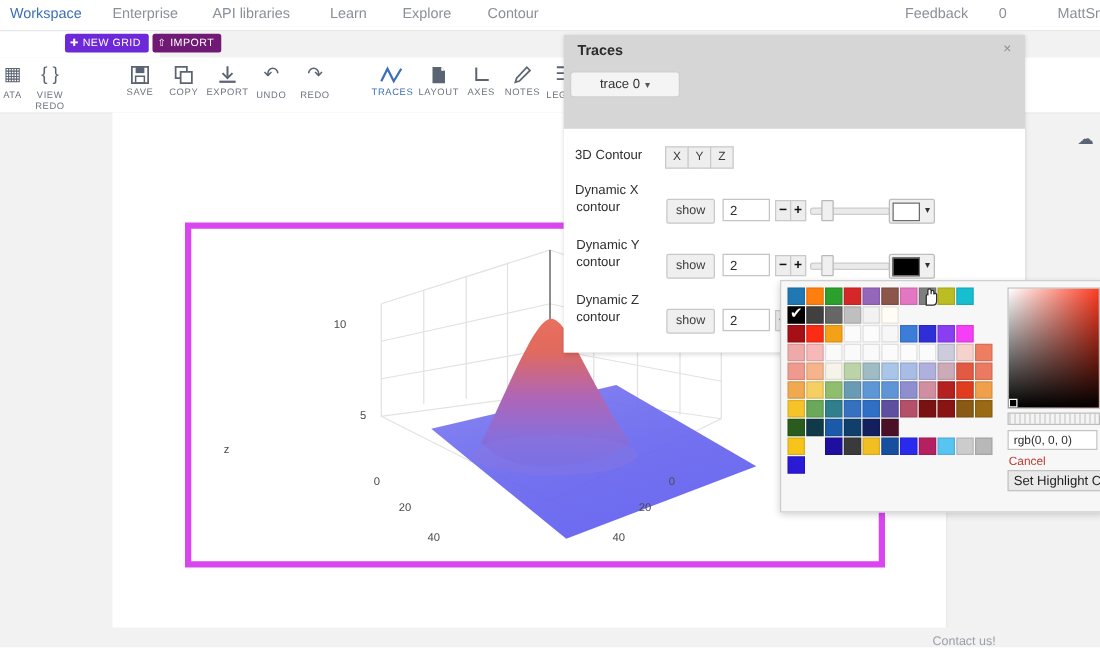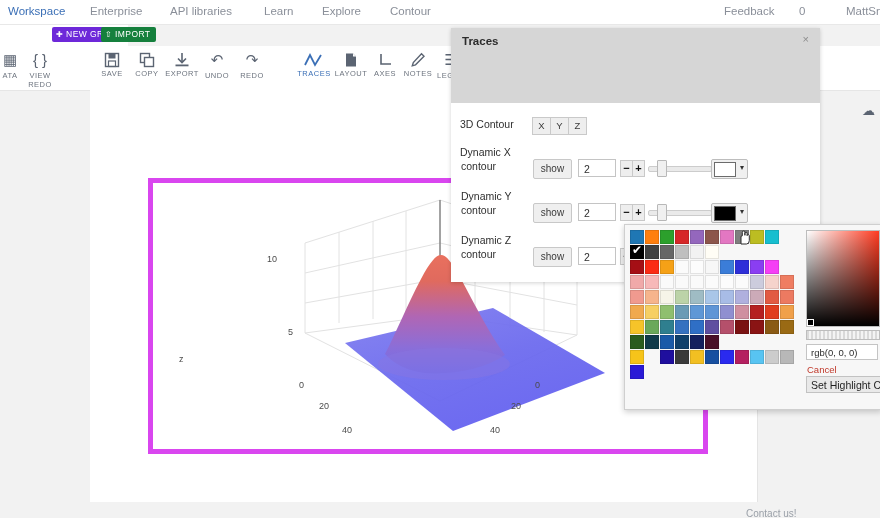--- a/index.html
+++ b/index.html
@@ -45,21 +45,21 @@
   }
   .btn-pill {
     position: absolute; top: 3px;
     height: 15px; line-height: 15px;
     font-size: 8.5px; letter-spacing: .4px;
     color: #ffffff; border-radius: 2px;
     padding: 0 6px 0 4px;
     white-space: nowrap;
   }
   .btn-newgrid { left: 44px; background: #6d28d9; margin-left: 8px; }
-  .btn-import  { left: 101px; background: #15803d; text-align: center; }
+  .btn-import  { left: 122px; background: #701a75; text-align: center; }
   .btn-pill .gi { font-size: 8px; margin-right: 3px; }
 
   
   .toolstrip {
     position: absolute; left: 0; top: 46px;
     width: 880px; height: 44px;
     background: #ffffff;
     border-bottom: 1px solid #e6e6e6;
   }
   .tool {
@@ -517,20 +517,23 @@
     </div>
   </div>
 
   <span class="contact">Contact us!</span>
 
   <div class="panel">
     <span class="panel-title">Traces</span>
     <span class="panel-close">×</span>
   </div>
 
+  <div class="trace-select">
+    <span>trace 0</span><span class="caret">▾</span>
+  </div>
 
 
   <div class="panel-body"></div>
 
   <span class="row-label" style="left:460px; top:118px; width:80px; z-index:23">3D Contour</span>
   <div class="segbtns">
     <div class="segbtn">X</div>
     <div class="segbtn">Y</div>
     <div class="segbtn">Z</div>
   </div>

